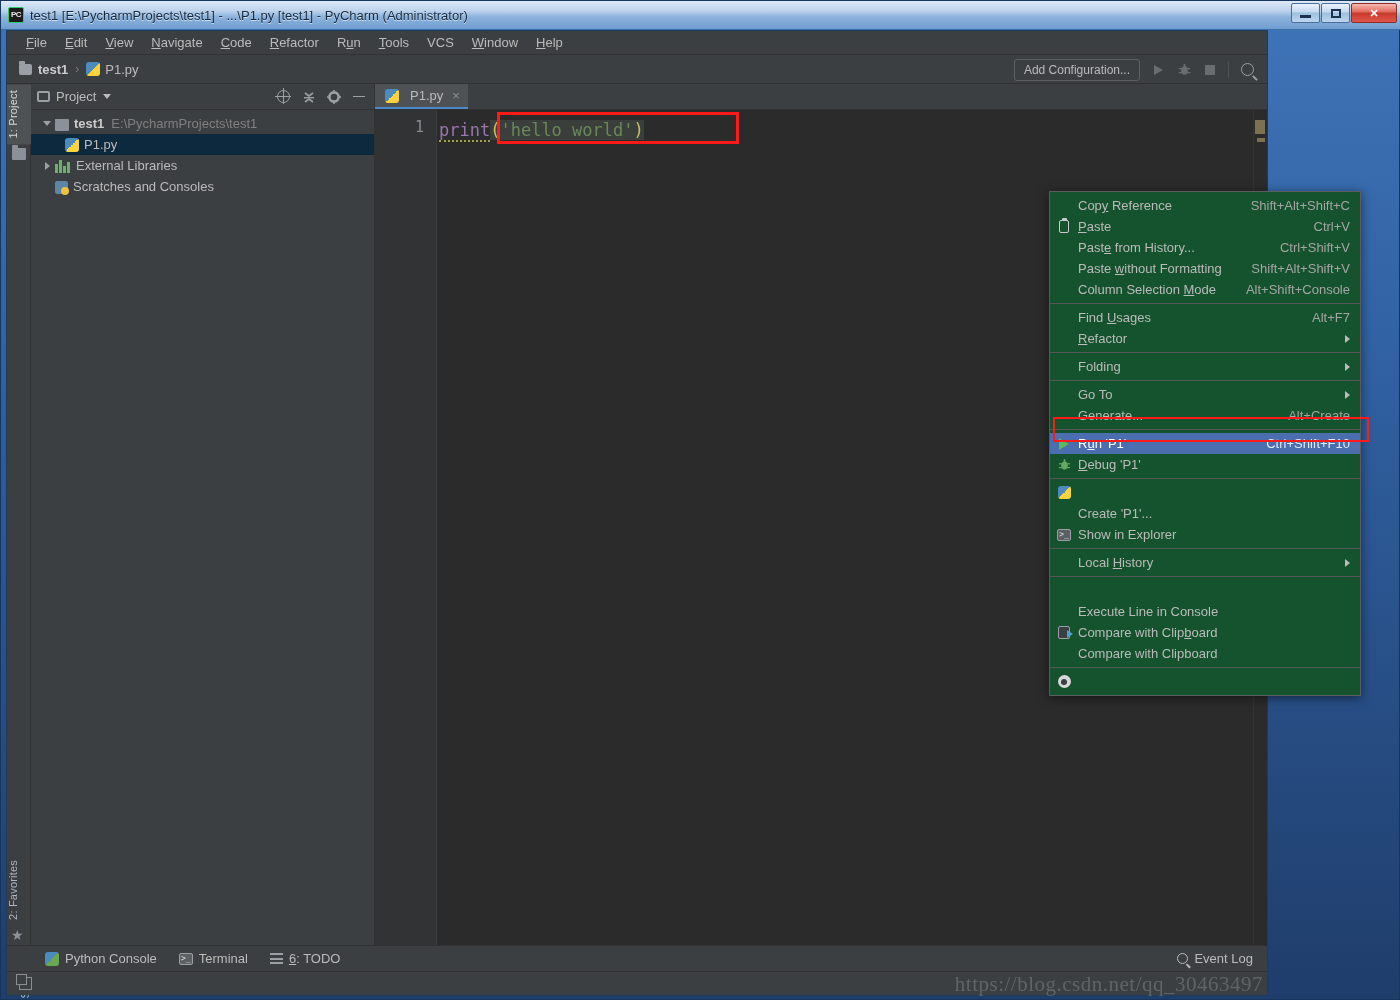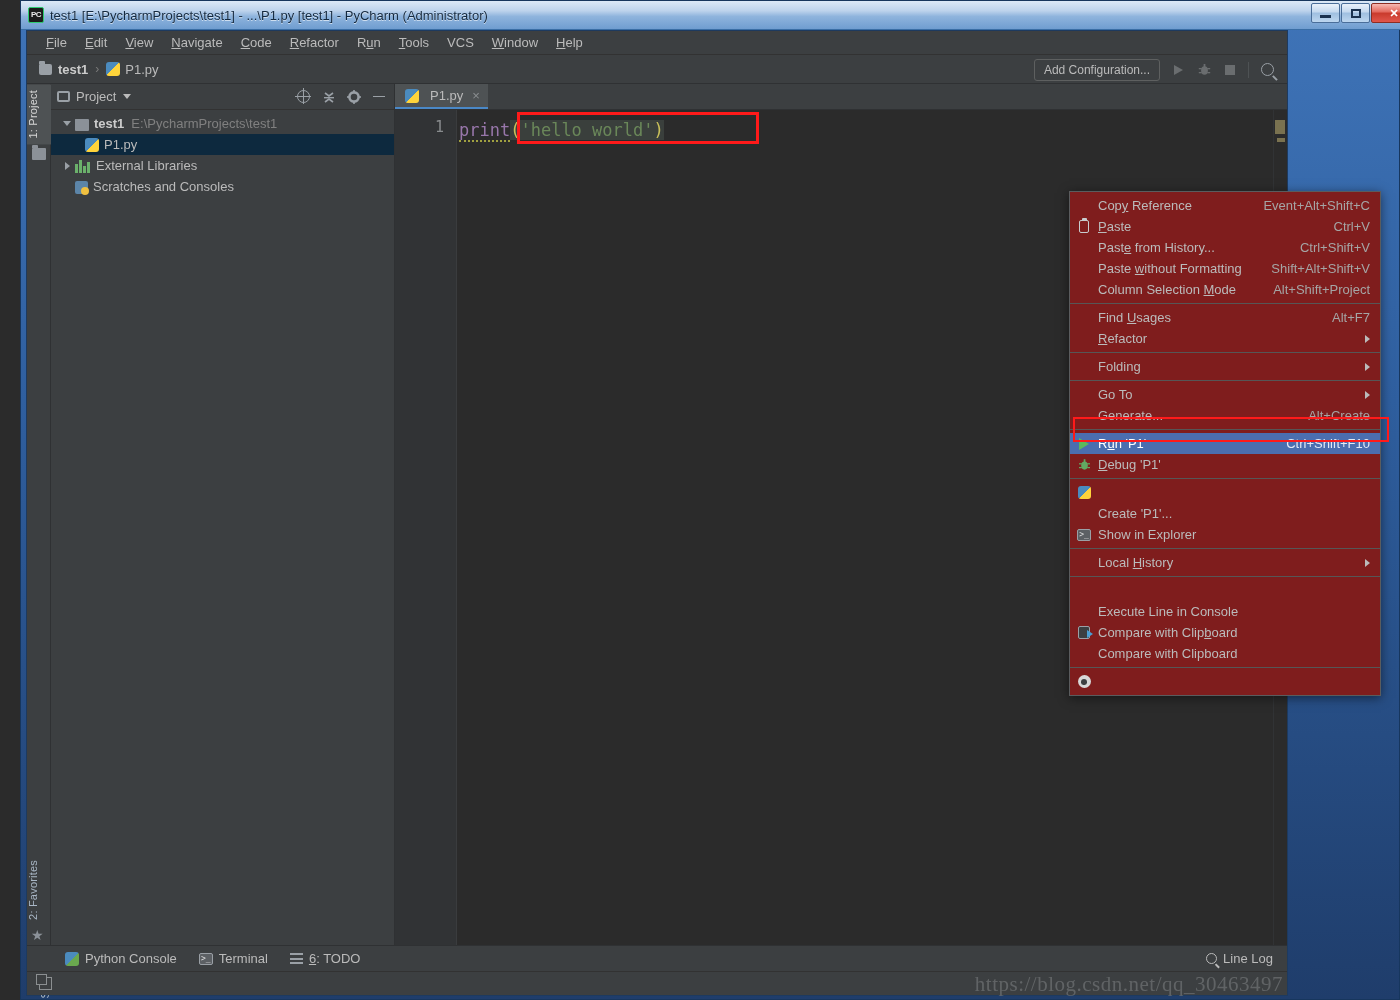--- a/index.html
+++ b/index.html
@@ -9,21 +9,20 @@
     overflow: hidden;
     background: #2b2b2b;
   }
 
   
   #window-frame {
     position: absolute; inset: 0;
     background: linear-gradient(180deg,#3f74b8 0%, #2f5f9f 40%, #1f3d6b 100%);
     padding: 4px 4px 4px 4px;
     border: 1px solid #17365d;
-    margin-left: 20px;
   }
   #titlebar {
     position: absolute; left: 0; top: 0; width: 1400px; height: 29px;
     background: linear-gradient(180deg,#dce9f7 0%, #bdd3ec 35%, #8fb4dd 55%, #6f9dd0 100%);
     border-bottom: 1px solid #3a6ea5;
     display: flex; align-items: center;
   }
   #app-icon {
     width: 16px; height: 16px; margin-left: 7px; margin-right: 6px;
     background: #1b1b1b; border: 1px solid #2ecc71; border-radius: 2px;
@@ -196,21 +195,21 @@
   }
   #right-gutter {
     width: 14px; background:#2b2b2b; flex:0 0 auto; position:relative;
     border-left:1px solid #313335;
   }
   .rg-mark { position:absolute; right:2px; background:#7a7250; }
 
   
   #context-menu {
     position:absolute; left: 674px; top: 107px; width: 312px;
-    background:#7f1d1d; border:1px solid #5a5c5e;
+    background:#14532d; border:1px solid #5a5c5e;
     box-shadow: 0 2px 10px rgba(0,0,0,.5);
     padding: 3px 0; z-index: 50;
   }
   .cm-item {
     height: 21px; display:flex; align-items:center;
     font-size:13px; color:#bbbbbb; padding: 0 10px 0 5px; cursor:default;
     position:relative;
   }
   .cm-item .cm-ico { width:18px; flex:0 0 auto; display:flex; align-items:center; justify-content:center; }
   .cm-item .cm-label { margin-left: 5px; white-space:nowrap; }
@@ -442,21 +441,21 @@
             <div class="rg-mark" style="top:10px;width:10px;height:14px;"></div>
             <div class="rg-mark" style="top:28px;width:8px;height:4px;"></div>
           </div>
         </div>
 
         <div id="context-menu">
 
           <div class="cm-item">
             <span class="cm-ico"></span>
             <span class="cm-label">Cop<u>y</u> Reference</span>
-            <span class="cm-key">Event+Alt+Shift+C</span>
+            <span class="cm-key">Shift+Alt+Shift+C</span>
           </div>
 
           <div class="cm-item">
             <span class="cm-ico">
                 <span class="ic-clipboard"></span>
               </span>
             <span class="cm-label"><u>P</u>aste</span>
             <span class="cm-key">Ctrl+V</span>
           </div>
 
@@ -468,21 +467,21 @@
 
           <div class="cm-item">
             <span class="cm-ico"></span>
             <span class="cm-label">Paste <u>w</u>ithout Formatting</span>
             <span class="cm-key">Shift+Alt+Shift+V</span>
           </div>
 
           <div class="cm-item">
             <span class="cm-ico"></span>
             <span class="cm-label">Column Selection <u>M</u>ode</span>
-            <span class="cm-key">Alt+Shift+Project</span>
+            <span class="cm-key">Alt+Shift+Console</span>
           </div>
 
           <div class="cm-sep"></div>
 
           <div class="cm-item">
             <span class="cm-ico"></span>
             <span class="cm-label">Find <u>U</u>sages</span>
             <span class="cm-key">Alt+F7</span>
           </div>
 
@@ -618,21 +617,21 @@
       <div class="bt-item">
         <span class="ic-todo">
             <i></i>
             <i></i>
             <i></i>
           </span>
         <span><u>6</u>: TODO</span>
       </div>
       <div id="event-log">
         <span class="ic-search-sm"></span>
-        <span>Line Log</span>
+        <span>Event Log</span>
       </div>
     </div>
 
     <div id="status-bar">
       <span class="ic-stack"></span>
       <span id="watermark">https://blog.csdn.net/qq_30463497</span>
     </div>
 
   </div>
 </div>

